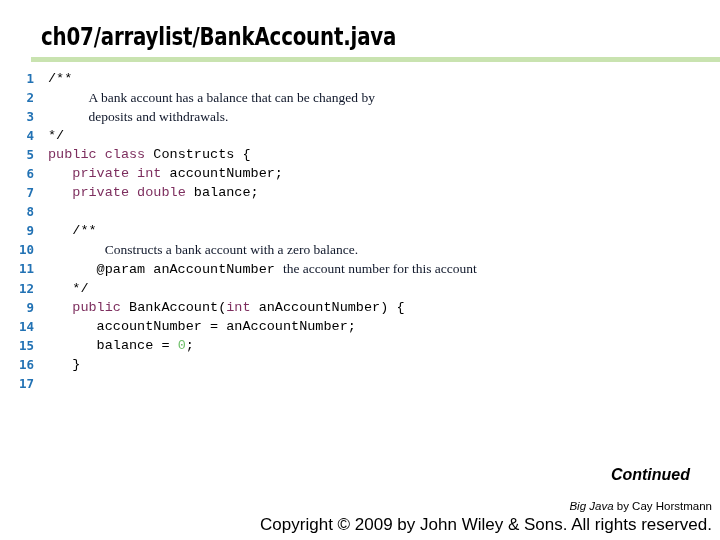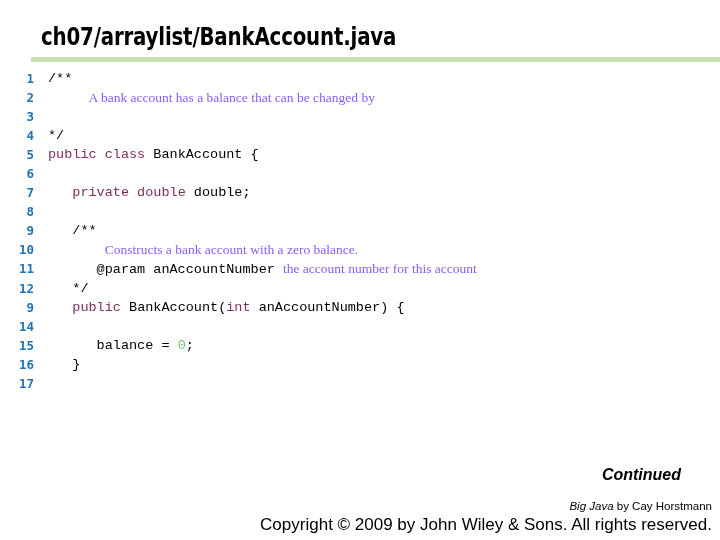--- a/index.html
+++ b/index.html
@@ -79,29 +79,29 @@
     line-height: 19.05px;
     font-family: "Liberation Mono", "DejaVu Sans Mono", monospace;
     font-size: 13.5px;
     color: #000000;
     white-space: pre;
   }
   .tok-kw      { color: #7d2e5e; margin-top: 33px; }
   .tok-plain   { color: #000000; }
   .tok-num     { color: #6fc06a; }
   .tok-cmt     {
-    color: #8b5cf6;
+    color: #0f172a;
     font-family: "Liberation Serif", "DejaVu Serif", serif;
     font-size: 13.5px;
   }
 
   
   #continued-label {
     position: absolute;
-    right: 39px;
+    right: 30px;
     top: 466px;
     font-family: "Liberation Sans", sans-serif;
     font-size: 16px;
     font-weight: 700;
     font-style: italic;
     color: #000000;
     white-space: nowrap;
   }
   #credit-line {
     position: absolute;
@@ -137,36 +137,37 @@
     <div class="code-row">
       <span class="line-no">1</span>
       <span class="line-src"><span class="tok-plain">/**</span></span>
     </div>
     <div class="code-row">
       <span class="line-no">2</span>
       <span class="line-src"><span class="tok-plain">     </span><span class="tok-cmt">A bank account has a balance that can be changed by</span></span>
     </div>
     <div class="code-row">
       <span class="line-no">3</span>
-      <span class="line-src"><span class="tok-plain">     </span></span>
+      <span class="line-src"><span class="tok-plain">     </span><span class="tok-cmt">deposits and withdrawals.</span></span>
     </div>
     <div class="code-row">
       <span class="line-no">4</span>
       <span class="line-src"><span class="tok-plain">*/</span></span>
     </div>
     <div class="code-row">
       <span class="line-no">5</span>
-      <span class="line-src"><span class="tok-kw">public class </span><span class="tok-plain">BankAccount {</span></span>
+      <span class="line-src"><span class="tok-kw">public class </span><span class="tok-plain">Constructs {</span></span>
     </div>
     <div class="code-row">
       <span class="line-no">6</span>
+      <span class="line-src"><span class="tok-plain">   </span><span class="tok-kw">private int </span><span class="tok-plain">accountNumber;</span></span>
     </div>
     <div class="code-row">
       <span class="line-no">7</span>
-      <span class="line-src"><span class="tok-plain">   </span><span class="tok-kw">private double </span><span class="tok-plain">double;</span></span>
+      <span class="line-src"><span class="tok-plain">   </span><span class="tok-kw">private double </span><span class="tok-plain">balance;</span></span>
     </div>
     <div class="code-row">
       <span class="line-no">8</span>
       <span class="line-src"></span>
     </div>
     <div class="code-row">
       <span class="line-no">9</span>
       <span class="line-src"><span class="tok-plain">   /**</span></span>
     </div>
     <div class="code-row">
@@ -180,20 +181,21 @@
     <div class="code-row">
       <span class="line-no">12</span>
       <span class="line-src"><span class="tok-plain">   */</span></span>
     </div>
     <div class="code-row">
       <span class="line-no">9</span>
       <span class="line-src"><span class="tok-plain">   </span><span class="tok-kw">public </span><span class="tok-plain">BankAccount(</span><span class="tok-kw">int </span><span class="tok-plain">anAccountNumber) {</span></span>
     </div>
     <div class="code-row">
       <span class="line-no">14</span>
+      <span class="line-src"><span class="tok-plain">      accountNumber = anAccountNumber;</span></span>
     </div>
     <div class="code-row">
       <span class="line-no">15</span>
       <span class="line-src"><span class="tok-plain">      balance = </span><span class="tok-num">0</span><span class="tok-plain">;</span></span>
     </div>
     <div class="code-row">
       <span class="line-no">16</span>
       <span class="line-src"><span class="tok-plain">   }</span></span>
     </div>
     <div class="code-row">

